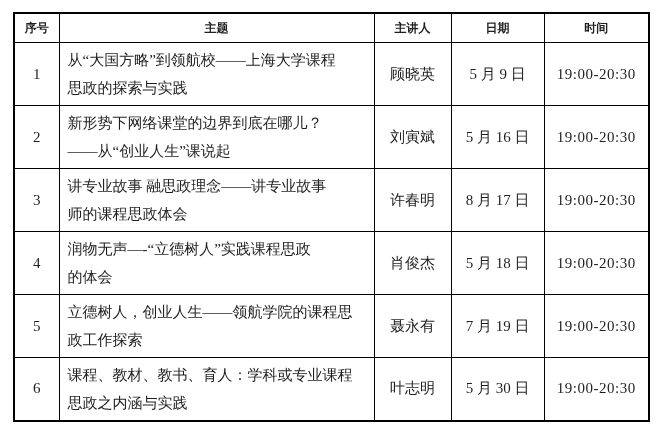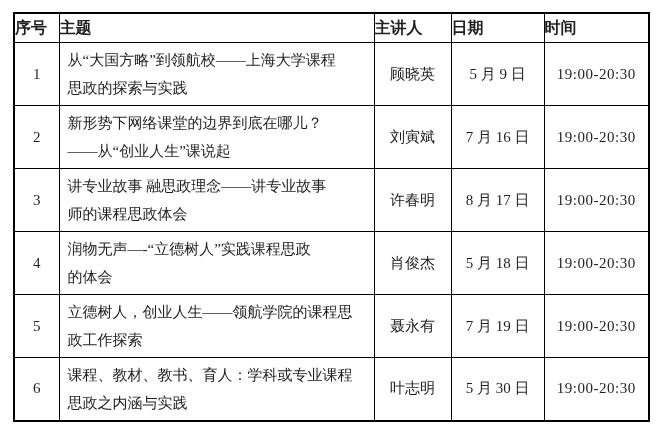--- a/index.html
+++ b/index.html
@@ -23,23 +23,23 @@
     table-layout: fixed;
     border: 2px solid #000000;
   }
   table.schedule th,
   table.schedule td {
     border: 1px solid #000000;
     overflow: hidden;
   }
   table.schedule th {
     height: 28px;
-    font-size: 16px;
+    font-size: 12px;
     font-weight: bold;
-    text-align: left;
+    text-align: center;
     vertical-align: middle;
     padding: 0;
   }
   table.schedule tr.body-row {
     height: 63px;
   }
   table.schedule td {
     font-size: 15px;
     vertical-align: middle;
   }
@@ -88,21 +88,21 @@
 思政的探索与实践</td>
       <td class="cell-speaker">顾晓英</td>
       <td class="cell-date">5 月 9 日</td>
       <td class="cell-time">19:00-20:30</td>
     </tr>
     <tr class="body-row">
       <td class="cell-num">2</td>
       <td class="cell-topic">新形势下网络课堂的边界到底在哪儿？
 ——从“创业人生”课说起</td>
       <td class="cell-speaker">刘寅斌</td>
-      <td class="cell-date">7 月 16 日</td>
+      <td class="cell-date">5 月 16 日</td>
       <td class="cell-time">19:00-20:30</td>
     </tr>
     <tr class="body-row">
       <td class="cell-num">3</td>
       <td class="cell-topic">讲专业故事 融思政理念——讲专业故事
 师的课程思政体会</td>
       <td class="cell-speaker">许春明</td>
       <td class="cell-date">8 月 17 日</td>
       <td class="cell-time">19:00-20:30</td>
     </tr>

